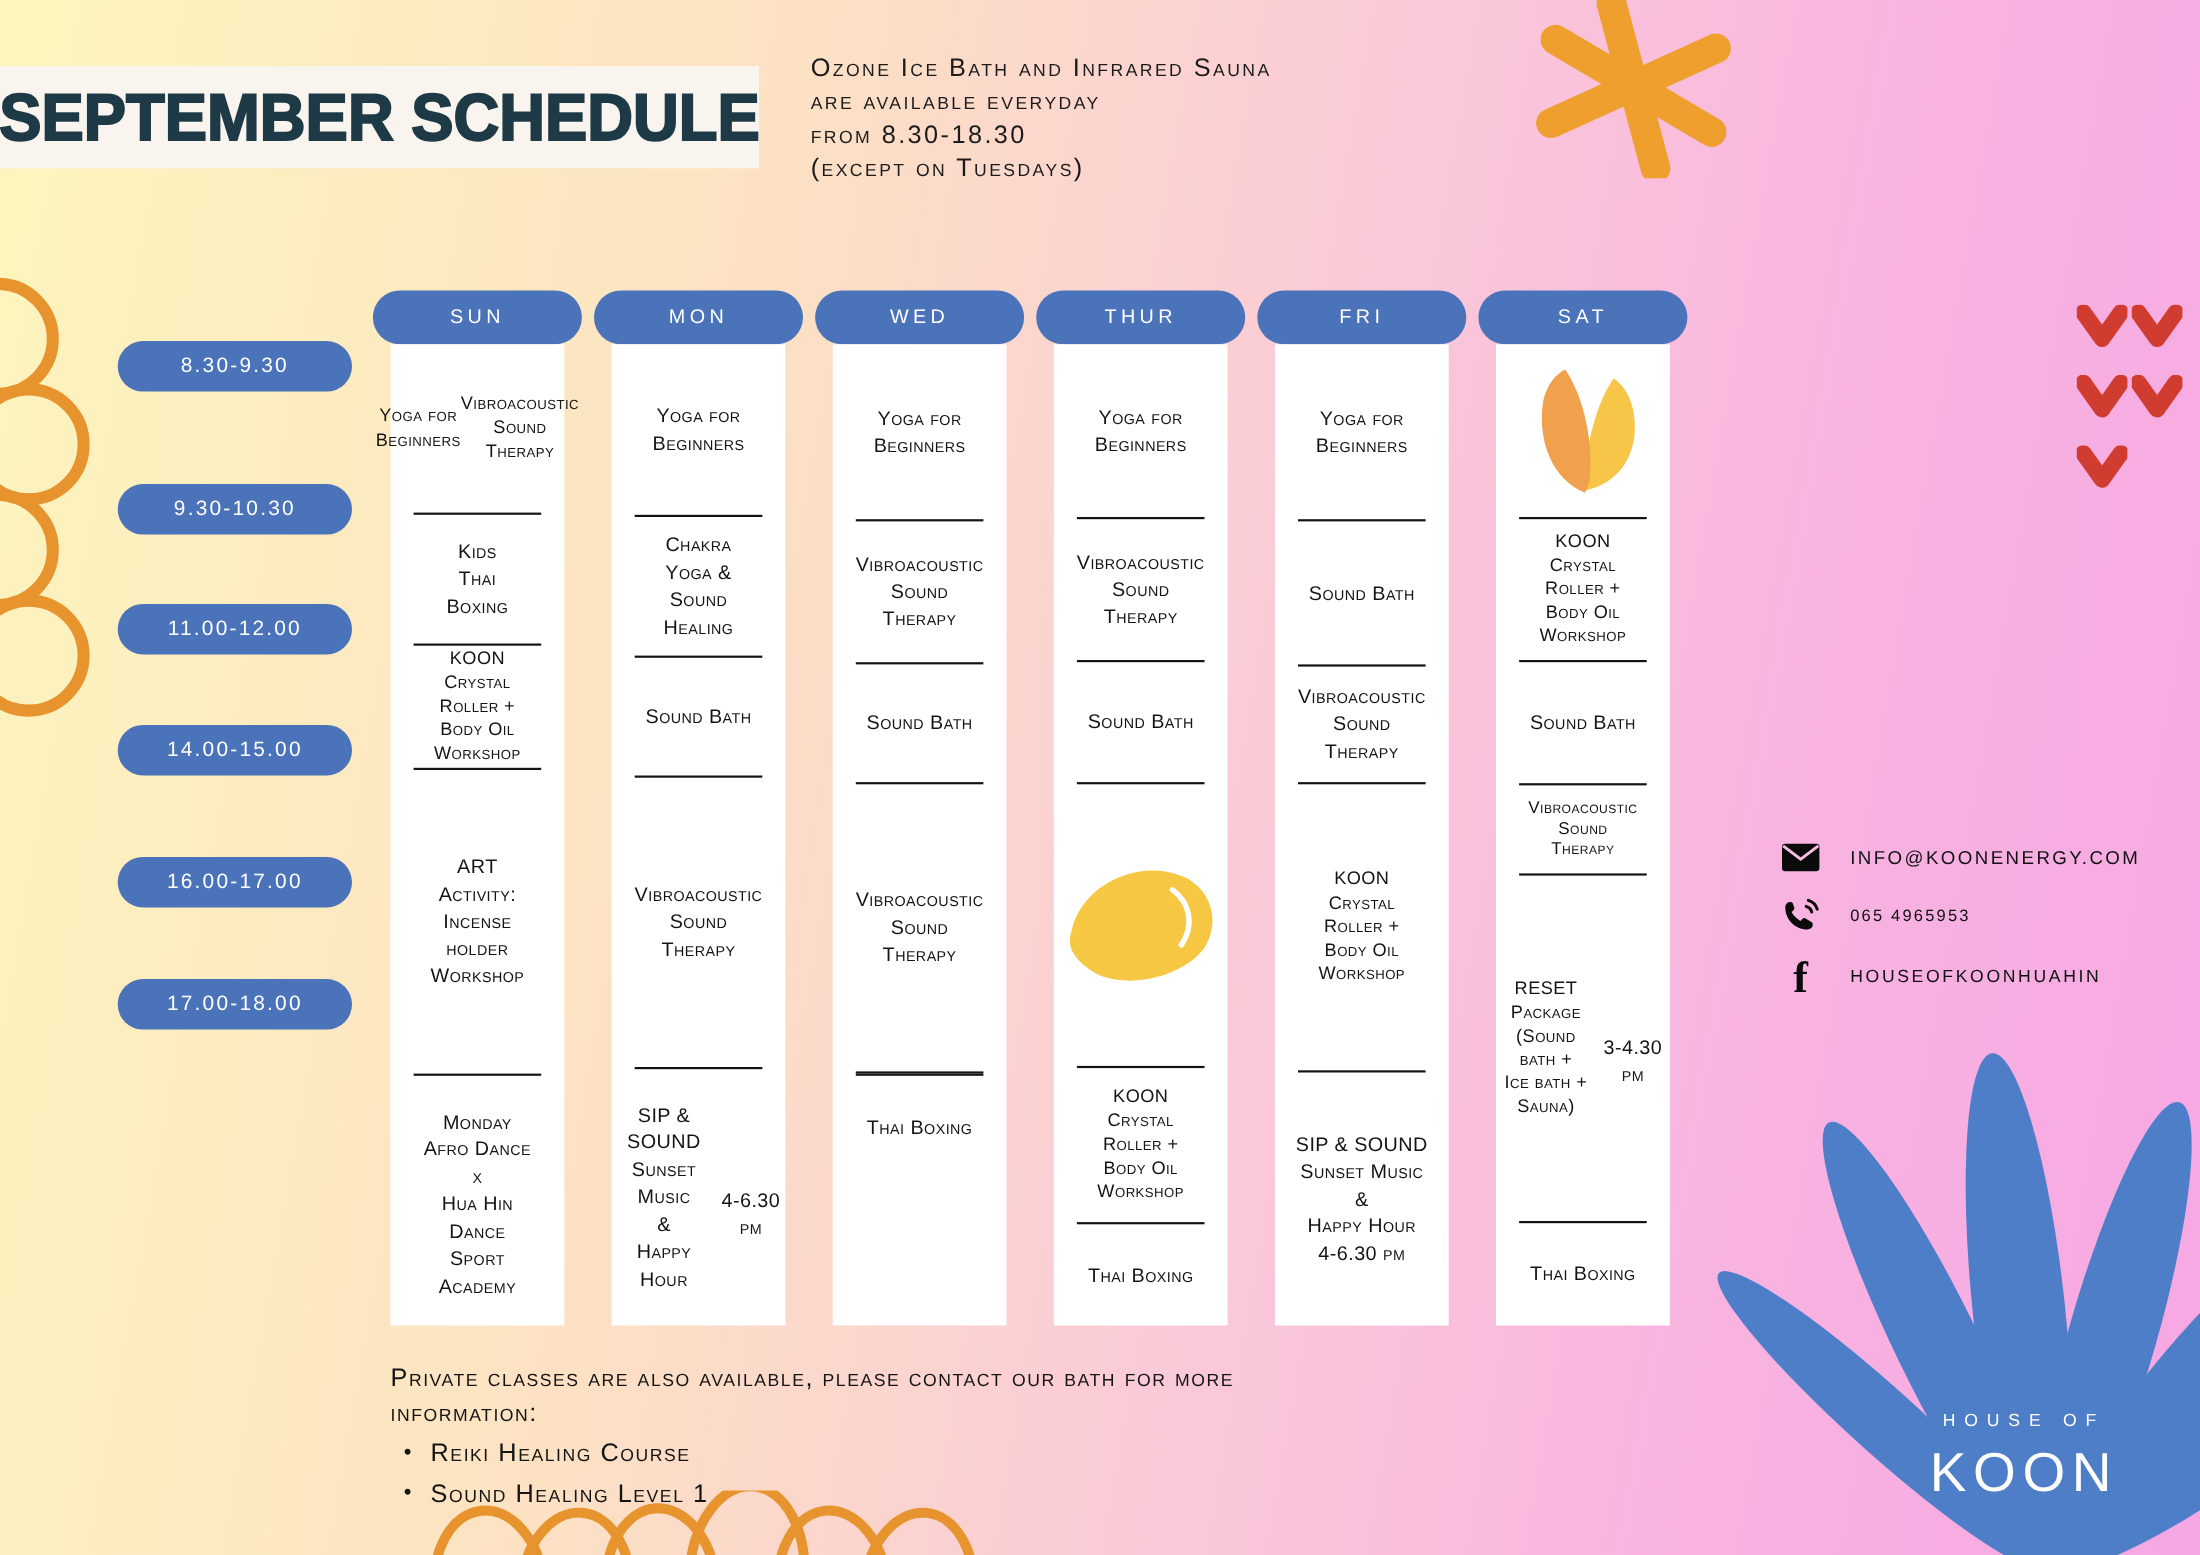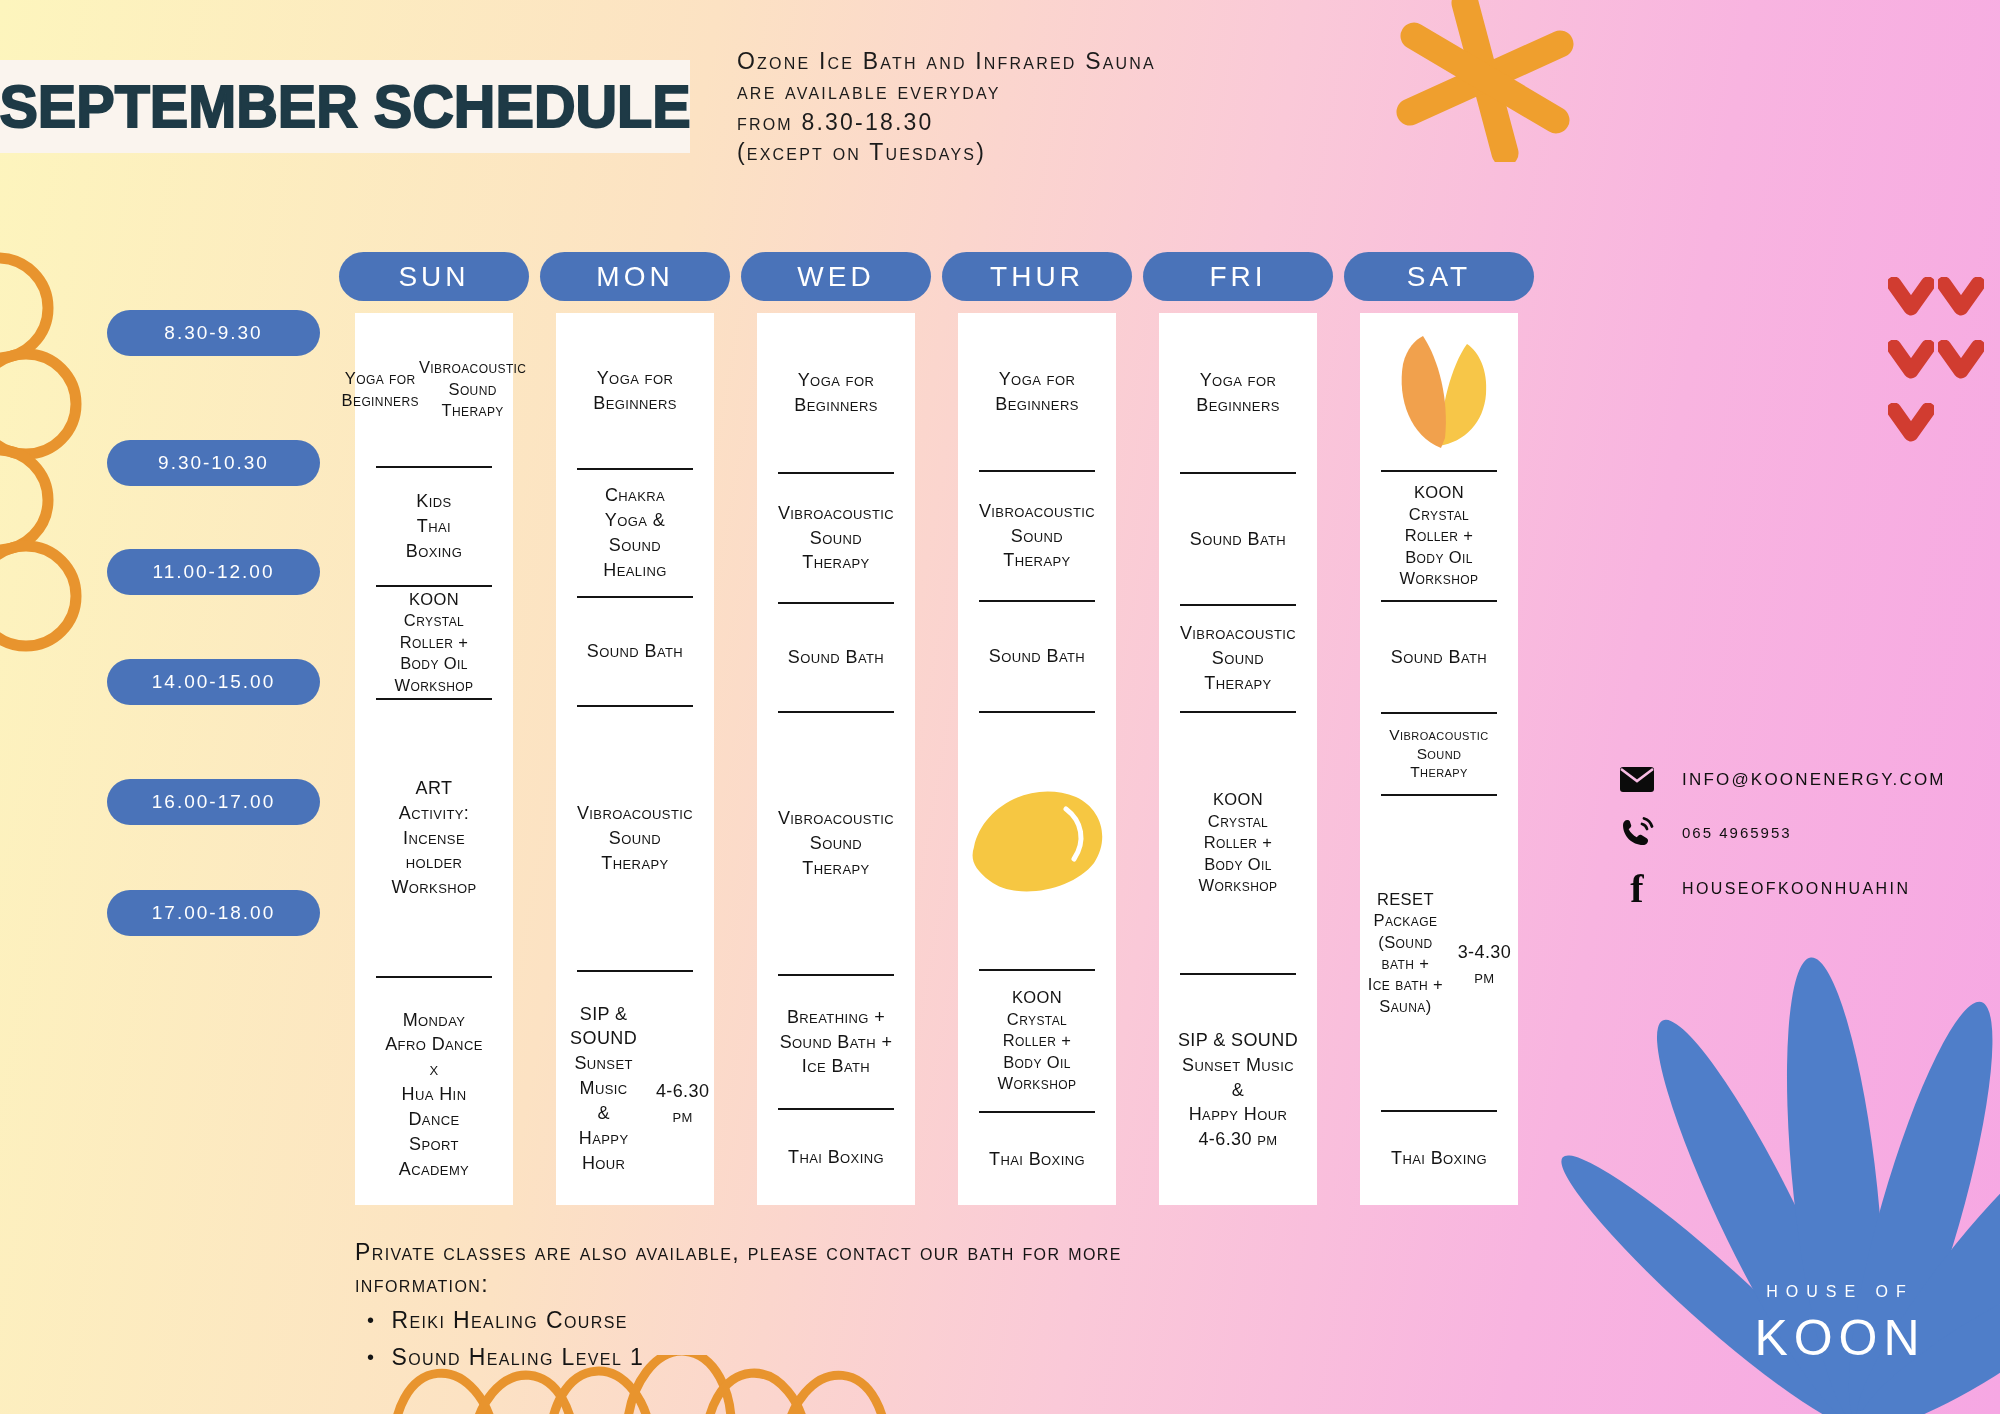--- a/index.html
+++ b/index.html
@@ -11,21 +11,21 @@
   
   .title-banner{position:absolute;left:0;top:60px;width:690px;height:93px;background:#faf4ee;
     display:flex;align-items:center;justify-content:center;}
   .page-title{font-size:60px;font-weight:700;letter-spacing:0px;color:#1e3a46;
     -webkit-text-stroke:2px #1e3a46;white-space:nowrap;transform:scaleX(.96);}
   .header-note{position:absolute;left:737px;top:46px;font-variant:small-caps;font-size:23px;
     letter-spacing:2.2px;line-height:1.32;color:#1b1b1b;}
   
   .pill{position:absolute;background:#4a73b9;color:#fff;border-radius:27px;
     display:flex;align-items:center;justify-content:center;}
-  .day-pill{top:252px;width:190px;height:49px;font-size:28px;letter-spacing:4px;}
+  .day-pill{top:264px;width:190px;height:49px;font-size:18px;letter-spacing:4px;}
   .time-pill{left:107px;width:213px;height:46px;font-size:19px;letter-spacing:2px;}
   
   .card{position:absolute;top:313px;width:158px;height:892px;background:#fff;
     display:flex;flex-direction:column;}
   .cell{display:flex;align-items:center;justify-content:center;
     text-align:center;flex:0 0 auto;}
   .cell-text{white-space:pre-line;font-variant:small-caps;font-size:18px;line-height:1.38;
     letter-spacing:.4px;color:#141414;}
   .cell-text.sm{font-size:16.5px;line-height:1.3;}
   .cell-text.xs{font-size:15.5px;line-height:1.22;}
@@ -242,25 +242,20 @@
     <div class="cell" style="height:107px">
       <div class="cell-text">Sound Bath</div>
     </div>
     <div class="divider"></div>
     <div class="cell" style="height:261px">
       <div class="cell-text">Vibroacoustic
 Sound
 Therapy</div>
     </div>
     <div class="divider"></div>
-    <div class="cell" style="height:132px">
-      <div class="cell-text">Breathing +
-Sound Bath +
-Ice Bath</div>
-    </div>
     <div class="divider"></div>
     <div class="cell" style="height:95px">
       <div class="cell-text">Thai Boxing</div>
     </div>
   </div>
 
   <div class="card" style="left:958px">
     <div class="cell" style="height:157px">
       <div class="cell-text">Yoga for
 Beginners</div>

